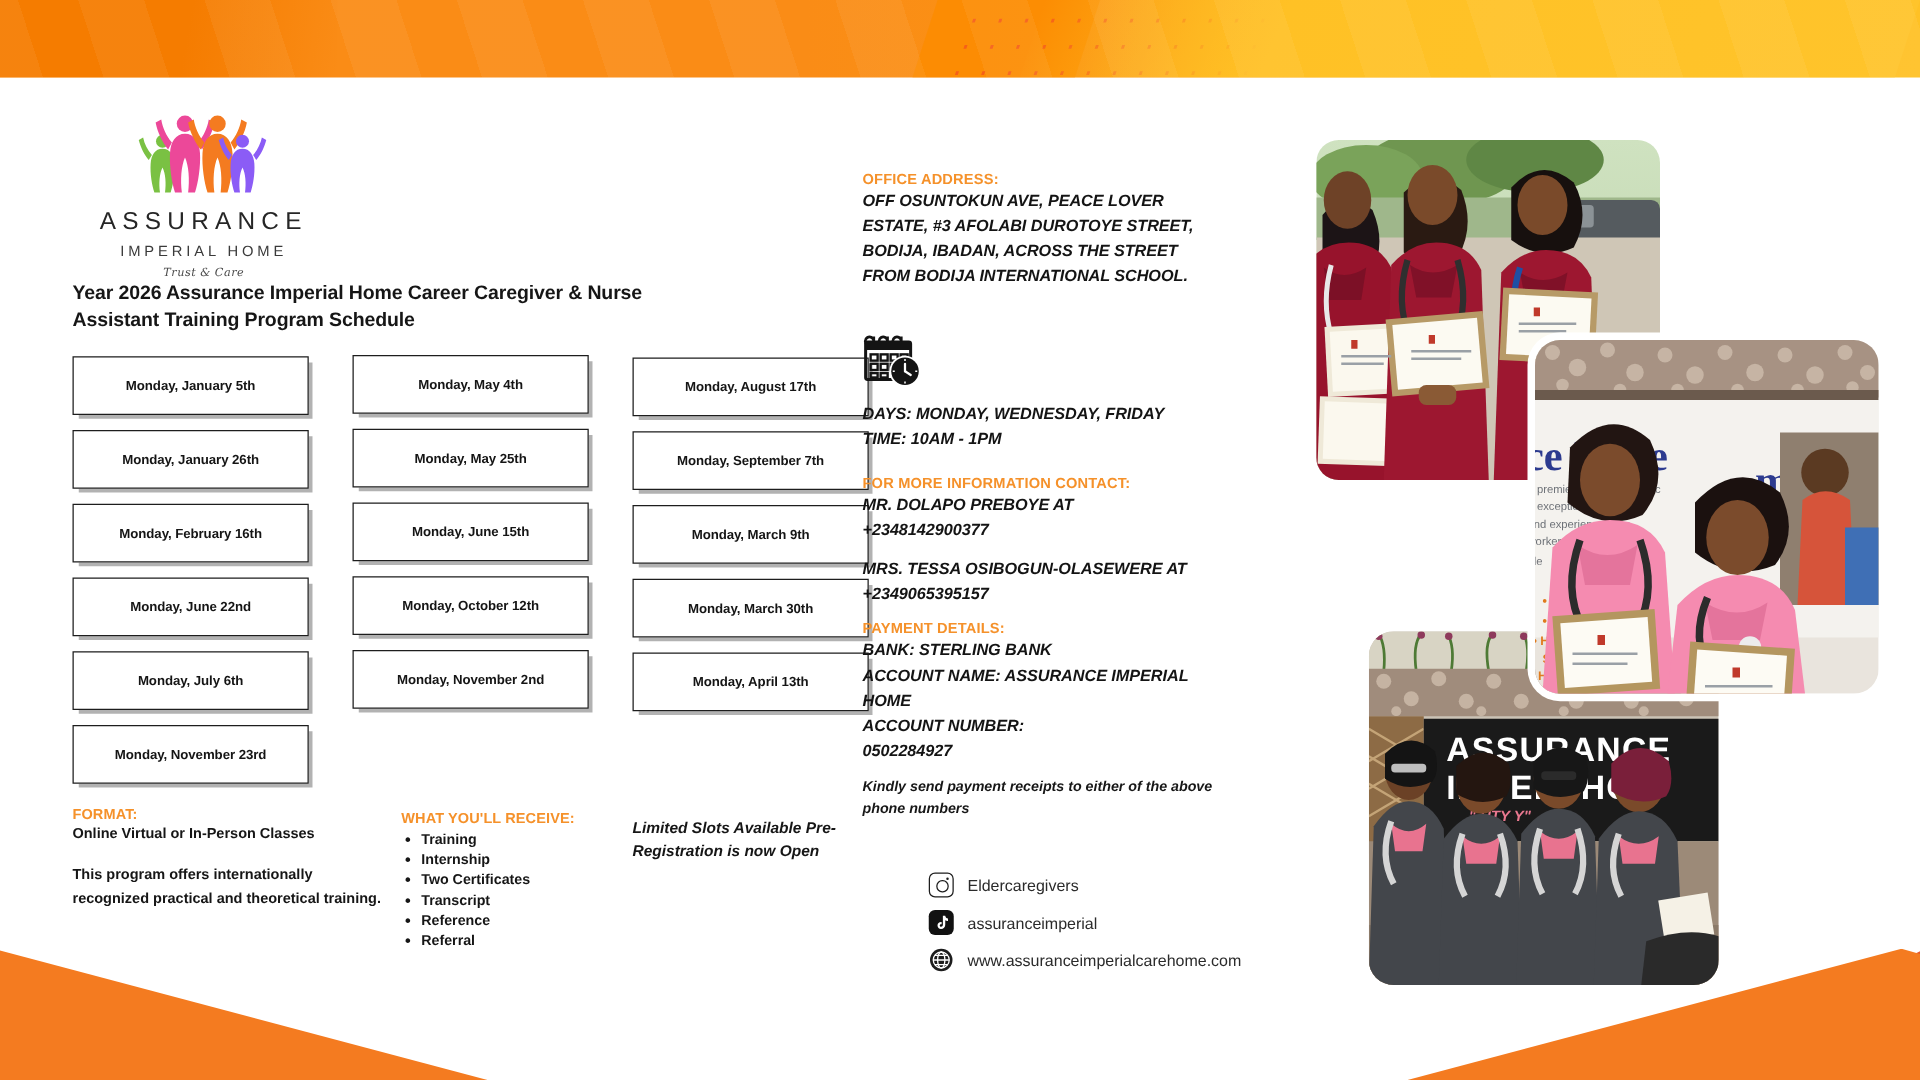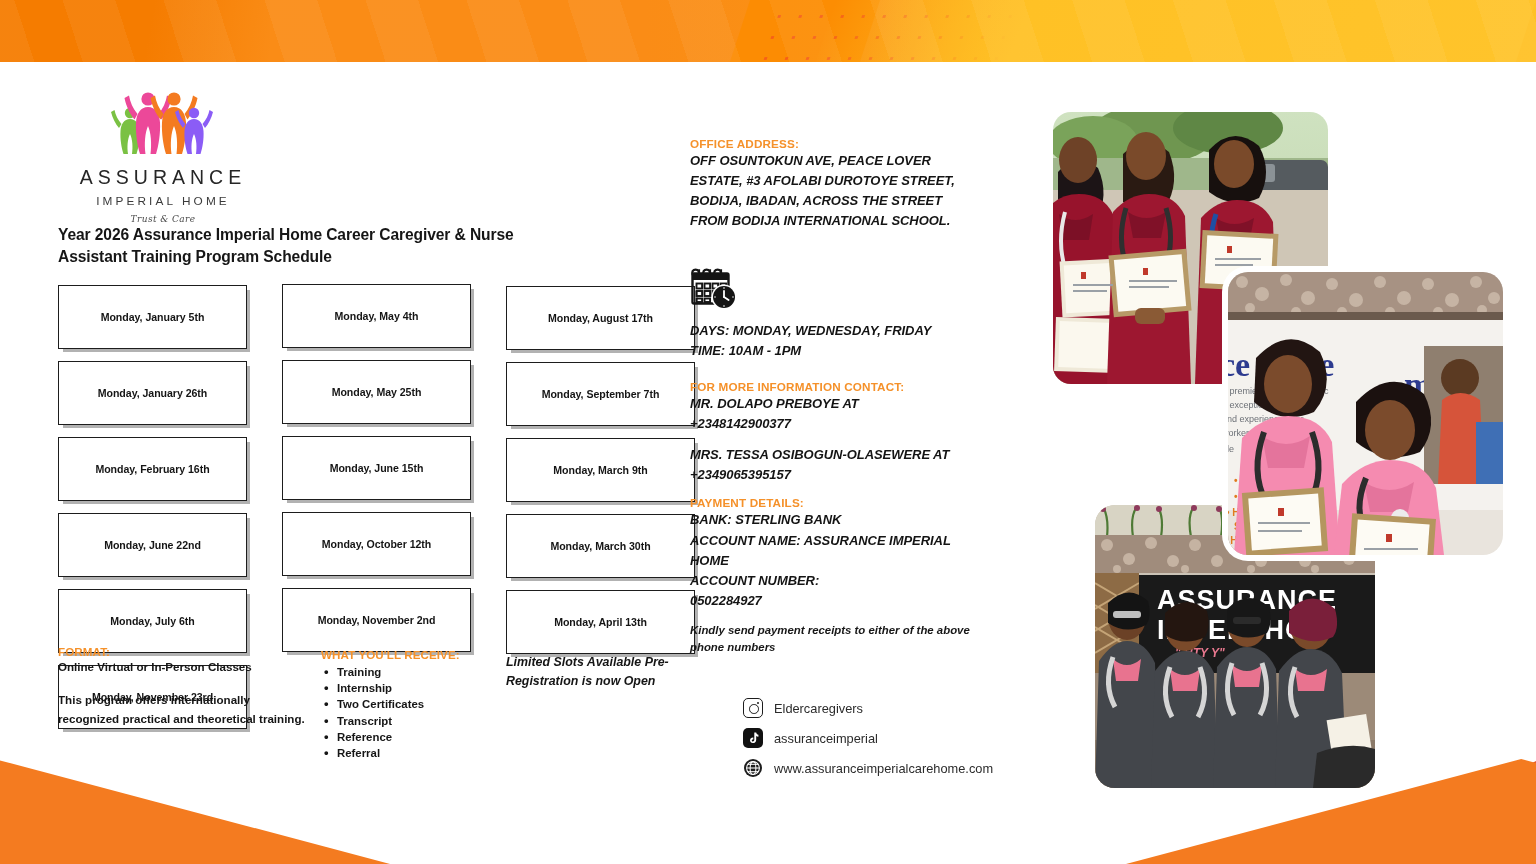--- a/index.html
+++ b/index.html
@@ -99,21 +99,21 @@
   
   .date-grid{
     position:absolute; left:58px; top:285px;
     width:650px;
     display:grid;
     grid-template-columns:189px 189px 189px;
     column-gap:35px;
     row-gap:11px;
   }
   .date-box{
-    height:64px;
+    height:47px;
     border:1.4px solid #1d1d1d;
     background:#ffffff;
     box-shadow:4px 4px 0 -1px rgba(0,0,0,0.30);
     display:flex; align-items:center; justify-content:center;
     font-size:10.6px; font-weight:700; color:#151515;
     letter-spacing:-0.05px;
   }
   
   .date-grid .date-box:nth-child(3n+1){ margin-top:0px; }
   .date-grid .date-box:nth-child(3n+2){ margin-top:-1px;text-align:center; }

